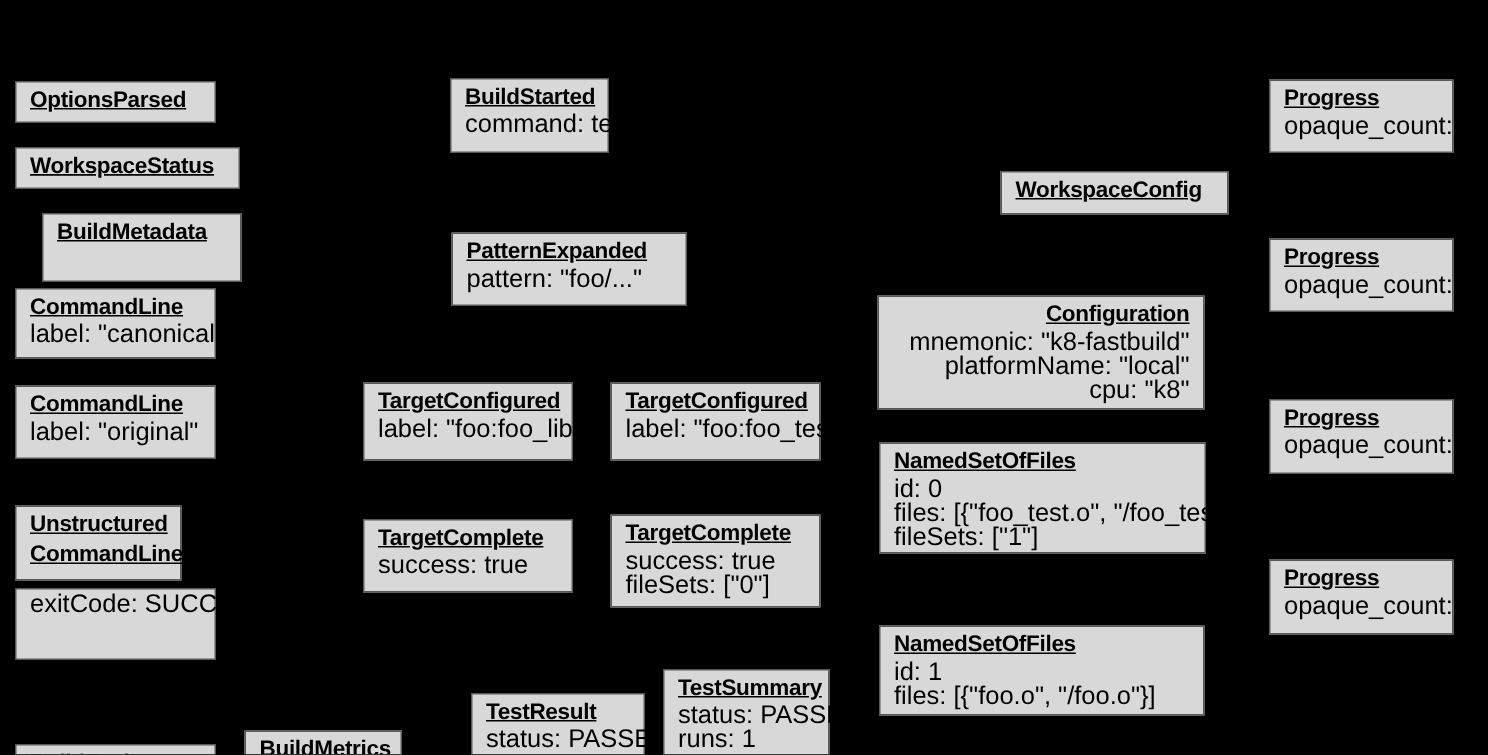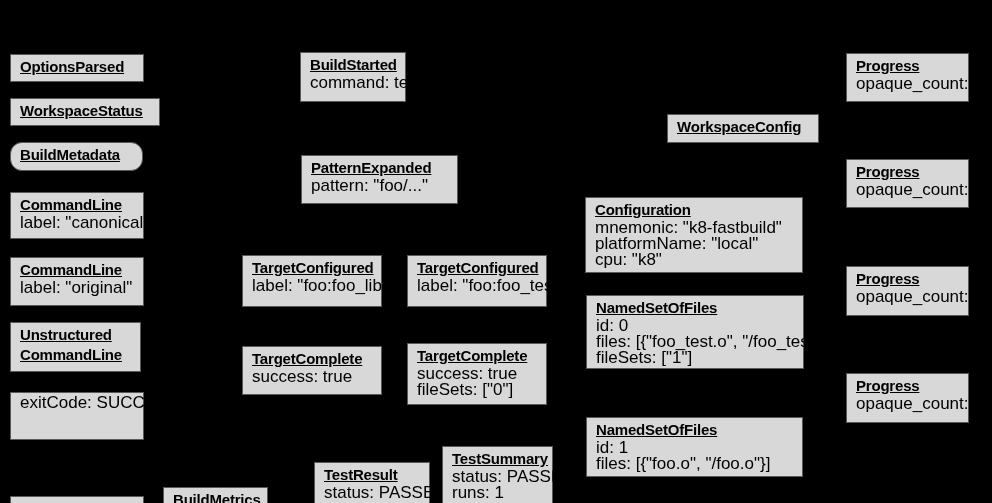--- a/index.html
+++ b/index.html
@@ -44,35 +44,35 @@
 <div class="stage">
 
   <div class="box" style="left:10px; top:14px; width:134px; height:28px;">
     <div class="box-title">OptionsParsed</div>
   </div>
 
   <div class="box" style="left:10px; top:58px; width:150px; height:28px;text-decoration:underline;">
     <div class="box-title">WorkspaceStatus</div>
   </div>
 
-  <div class="box" style="left:10px; top:102px; width:133px; height:29px;border-radius:12px;">
+  <div class="box" style="left:28px; top:102px; width:133px; height:46px;">
     <div class="box-title">BuildMetadata</div>
   </div>
 
   <div class="box" style="left:10px; top:152px; width:134px; height:47px;">
     <div class="box-title">CommandLine</div>
     <div class="box-line">label: "canonical"</div>
   </div>
 
   <div class="box" style="left:10px; top:217px; width:134px; height:49px;">
     <div class="box-title">CommandLine</div>
     <div class="box-line">label: "original"</div>
   </div>
 
-  <div class="box" style="left:10px; top:282px; width:131px; height:50px;">
+  <div class="box" style="left:10px; top:297px; width:111px; height:50px;">
     <div class="box-title">Unstructured
 CommandLine</div>
   </div>
 
   <div class="box" style="left:10px; top:352px; width:134px; height:48px;">
     <div class="box-line">exitCode: SUCCESS</div>
   </div>
 
   <div class="box" style="left:10px; top:456px; width:134px; height:17px;">
     <div class="box-title">BuildToolLogs</div>
@@ -121,21 +121,21 @@
   <div class="box" style="left:442px; top:406px; width:111px; height:58px;">
     <div class="box-title">TestSummary</div>
     <div class="box-line">status: PASSED</div>
     <div class="box-line">runs: 1</div>
   </div>
 
   <div class="box" style="left:667px; top:74px; width:152px; height:29px;">
     <div class="box-title">WorkspaceConfig</div>
   </div>
 
-  <div class="box" style="left:585px; top:157px; width:218px; height:76px;">
+  <div class="box" style="left:585px; top:157px; width:218px; height:76px;text-align:right;">
     <div class="box-title">Configuration</div>
     <div class="box-line">mnemonic: "k8-fastbuild"</div>
     <div class="box-line">platformName: "local"</div>
     <div class="box-line">cpu: "k8"</div>
   </div>
 
   <div class="box" style="left:586px; top:255px; width:218px; height:74px;">
     <div class="box-title">NamedSetOfFiles</div>
     <div class="box-line">id: 0</div>
     <div class="box-line">files: [{"foo_test.o", "/foo_test.o"}]</div>

